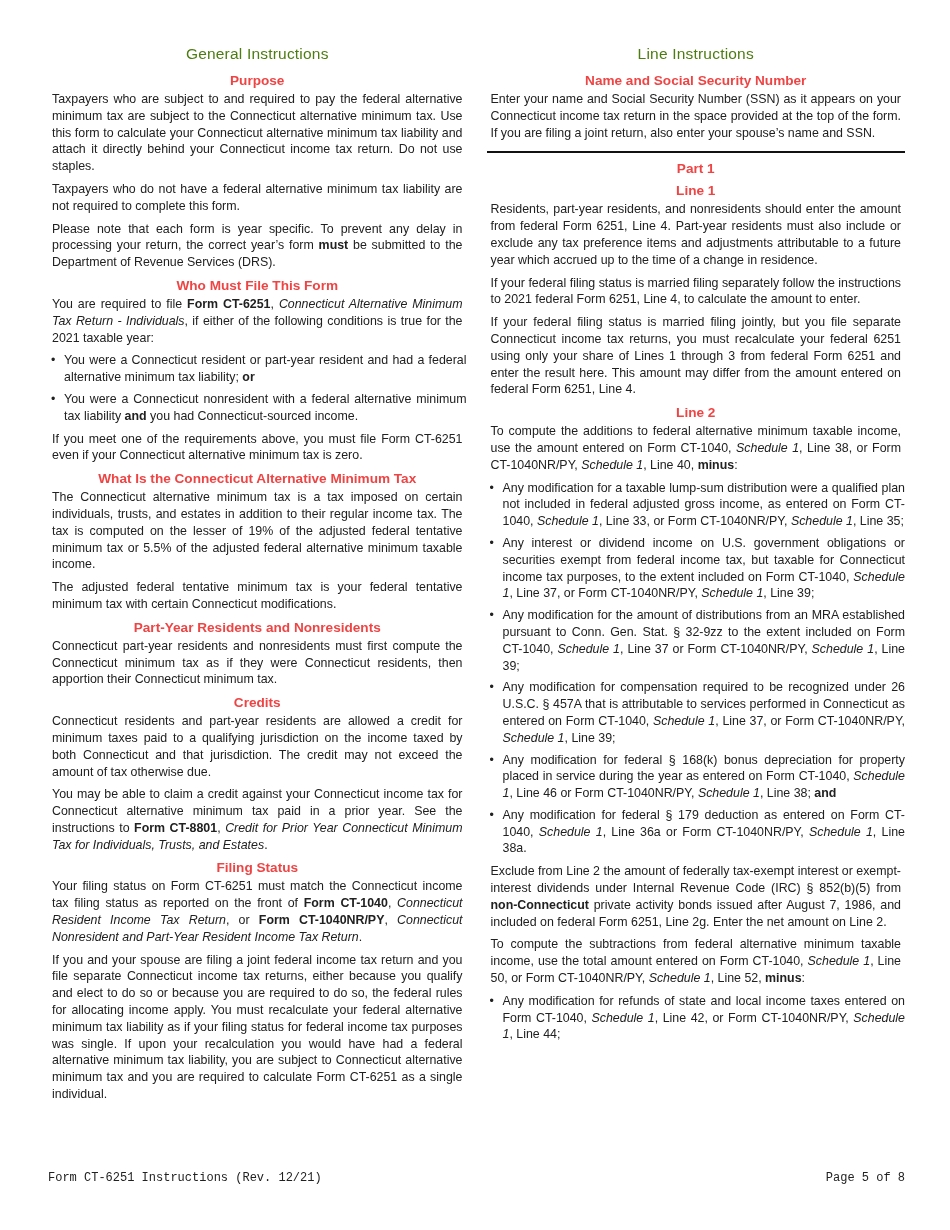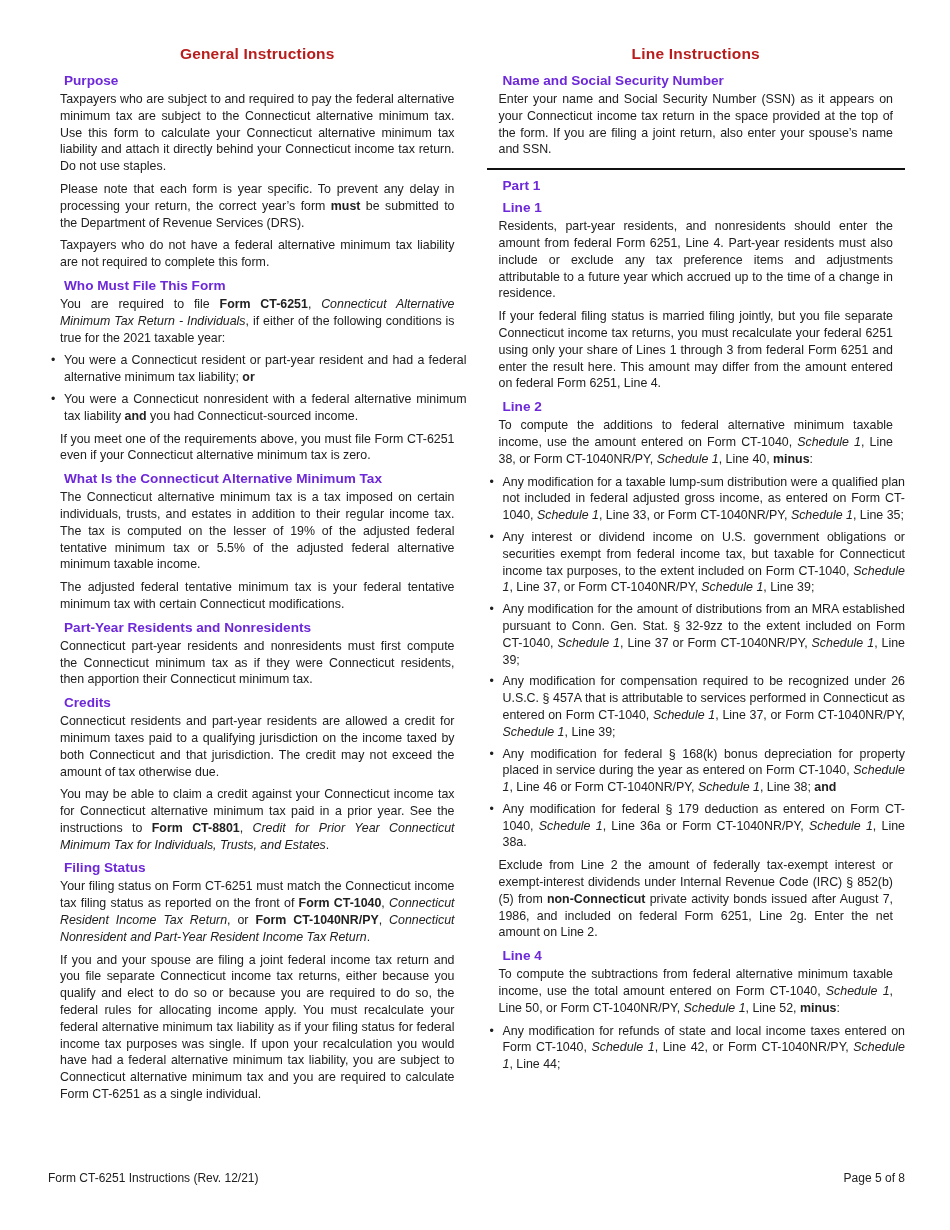--- a/index.html
+++ b/index.html
@@ -4,54 +4,54 @@
 <style>
   * { margin:0; padding:0; box-sizing:border-box; }
   html,body { background:#ffffff; }
   body {
     width:950px; height:1230px; position:relative; overflow:hidden;
     font-family:"Liberation Sans", sans-serif; color:#212121;
   }
   .columns { position:absolute; top:45px; left:48px; width:857px; display:flex; gap:20px; }
   .col { width:419px; }
   .doc-title {
-    text-align:center; font-weight:bold; font-size:15.5px; color:#b91c1c;
+    text-align:center; font-weight:normal; font-size:15.5px; color:#4d7c0f;
     margin-bottom:10px; letter-spacing:.2px;
   }
   .heading {
-    font-weight:bold; font-size:13.6px; color:#6d28d9; margin:7px 16px 3px;
+    font-weight:bold; font-size:13.6px; color:#ef4444; margin:7px 16px 3px;text-align:center;
   }
   p.para {
-    font-size:12.4px; line-height:16.8px; text-align:justify; margin:0 12px 6px;
+    font-size:12.4px; line-height:16.8px; text-align:justify; margin:0 4px 6px;
   }
   ul.bullets { list-style:none; margin:0 0 6px; }
   li.bullet {
     position:relative; padding-left:16px; font-size:12.4px; line-height:16.8px;
     text-align:justify; margin-bottom:5px;
   }
   li.bullet .marker { position:absolute; left:3px; top:0; }
   .rule { border-top:2.6px solid #111; margin:10px 0 8px; }
   .b { font-weight:bold; }
   .i { font-style:italic; }
   .footer {
     position:absolute; top:1171px; left:48px; width:857px;
     display:flex; justify-content:space-between; align-items:baseline;
-    font-size:12px; color:#212121;
+    font-size:12px; color:#212121;font-family:Liberation Mono, monospace;
   }
 </style>
 </head>
 <body>
 
 <div class="columns">
   <div class="col">
       <div class="doc-title">General Instructions</div>
       <div class="heading">Purpose</div>
       <p class="para"><span>Taxpayers who are subject to and required to pay the federal alternative minimum tax are subject to the Connecticut alternative minimum tax. Use this form to calculate your Connecticut alternative minimum tax liability and attach it directly behind your Connecticut income tax return. Do not use staples.</span></p>
+      <p class="para"><span>Taxpayers who do not have a federal alternative minimum tax liability are not required to complete this form.</span></p>
       <p class="para"><span>Please note that each form is year specific. To prevent any delay in processing your return, the correct year’s form </span><span class="b">must</span><span> be submitted to the Department of Revenue Services (DRS).</span></p>
-      <p class="para"><span>Taxpayers who do not have a federal alternative minimum tax liability are not required to complete this form.</span></p>
       <div class="heading">Who Must File This Form</div>
       <p class="para"><span>You are required to file </span><span class="b">Form CT-6251</span><span>, </span><span class="i">Connecticut Alternative Minimum Tax Return - Individuals</span><span>, if either of the following conditions is true for the 2021 taxable year:</span></p>
       <ul class="bullets">
         <li class="bullet"><span class="marker">•</span><span>You were a Connecticut resident or part-year resident and had a federal alternative minimum tax liability; </span><span class="b">or</span></li>
         <li class="bullet"><span class="marker">•</span><span>You were a Connecticut nonresident with a federal alternative minimum tax liability </span><span class="b">and</span><span> you had Connecticut-sourced income.</span></li>
       </ul>
       <p class="para"><span>If you meet one of the requirements above, you must file Form CT-6251 even if your Connecticut alternative minimum tax is zero.</span></p>
       <div class="heading">What Is the Connecticut Alternative Minimum Tax</div>
       <p class="para"><span>The Connecticut alternative minimum tax is a tax imposed on certain individuals, trusts, and estates in addition to their regular income tax. The tax is computed on the lesser of 19% of the adjusted federal tentative minimum tax or 5.5% of the adjusted federal alternative minimum taxable income.</span></p>
       <p class="para"><span>The adjusted federal tentative minimum tax is your federal tentative minimum tax with certain Connecticut modifications.</span></p>
@@ -65,33 +65,33 @@
       <p class="para"><span>If you and your spouse are filing a joint federal income tax return and you file separate Connecticut income tax returns, either because you qualify and elect to do so or because you are required to do so, the federal rules for allocating income apply. You must recalculate your federal alternative minimum tax liability as if your filing status for federal income tax purposes was single. If upon your recalculation you would have had a federal alternative minimum tax liability, you are subject to Connecticut alternative minimum tax and you are required to calculate Form CT-6251 as a single individual.</span></p>
     </div>
   <div class="col">
       <div class="doc-title">Line Instructions</div>
       <div class="heading">Name and Social Security Number</div>
       <p class="para"><span>Enter your name and Social Security Number (SSN) as it appears on your Connecticut income tax return in the space provided at the top of the form. If you are filing a joint return, also enter your spouse’s name and SSN.</span></p>
       <div class="rule"></div>
       <div class="heading">Part 1</div>
       <div class="heading">Line 1</div>
       <p class="para"><span>Residents, part-year residents, and nonresidents should enter the amount from federal Form 6251, Line 4. Part-year residents must also include or exclude any tax preference items and adjustments attributable to a future year which accrued up to the time of a change in residence.</span></p>
+      <p class="para"><span>If your federal filing status is married filing separately follow the instructions to 2021 federal Form 6251, Line 4, to calculate the amount to enter.</span></p>
       <p class="para"><span>If your federal filing status is married filing jointly, but you file separate Connecticut income tax returns, you must recalculate your federal 6251 using only your share of Lines 1 through 3 from federal Form 6251 and enter the result here. This amount may differ from the amount entered on federal Form 6251, Line 4.</span></p>
       <div class="heading">Line 2</div>
       <p class="para"><span>To compute the additions to federal alternative minimum taxable income, use the amount entered on Form CT-1040, </span><span class="i">Schedule 1</span><span>, Line 38, or Form CT-1040NR/PY, </span><span class="i">Schedule 1</span><span>, Line 40, </span><span class="b">minus</span><span>:</span></p>
       <ul class="bullets">
         <li class="bullet"><span class="marker">•</span><span>Any modification for a taxable lump-sum distribution were a qualified plan not included in federal adjusted gross income, as entered on Form CT-1040, </span><span class="i">Schedule 1</span><span>, Line 33, or Form CT-1040NR/PY, </span><span class="i">Schedule 1</span><span>, Line 35;</span></li>
         <li class="bullet"><span class="marker">•</span><span>Any interest or dividend income on U.S. government obligations or securities exempt from federal income tax, but taxable for Connecticut income tax purposes, to the extent included on Form CT-1040, </span><span class="i">Schedule 1</span><span>, Line 37, or Form CT-1040NR/PY, </span><span class="i">Schedule 1</span><span>, Line 39;</span></li>
         <li class="bullet"><span class="marker">•</span><span>Any modification for the amount of distributions from an MRA established pursuant to Conn. Gen. Stat. § 32-9zz to the extent included on Form CT-1040, </span><span class="i">Schedule 1</span><span>, Line 37 or Form CT-1040NR/PY, </span><span class="i">Schedule 1</span><span>, Line 39;</span></li>
         <li class="bullet"><span class="marker">•</span><span>Any modification for compensation required to be recognized under 26 U.S.C. § 457A that is attributable to services performed in Connecticut as entered on Form CT-1040, </span><span class="i">Schedule 1</span><span>, Line 37, or Form CT-1040NR/PY, </span><span class="i">Schedule 1</span><span>, Line 39;</span></li>
         <li class="bullet"><span class="marker">•</span><span>Any modification for federal § 168(k) bonus depreciation for property placed in service during the year as entered on Form CT-1040, </span><span class="i">Schedule 1</span><span>, Line 46 or Form CT-1040NR/PY, </span><span class="i">Schedule 1</span><span>, Line 38; </span><span class="b">and</span></li>
         <li class="bullet"><span class="marker">•</span><span>Any modification for federal § 179 deduction as entered on Form CT-1040, </span><span class="i">Schedule 1</span><span>, Line 36a or Form CT-1040NR/PY, </span><span class="i">Schedule 1</span><span>, Line 38a.</span></li>
       </ul>
       <p class="para"><span>Exclude from Line 2 the amount of federally tax-exempt interest or exempt-interest dividends under Internal Revenue Code (IRC) § 852(b)(5) from </span><span class="b">non-Connecticut</span><span> private activity bonds issued after August 7, 1986, and included on federal Form 6251, Line 2g. Enter the net amount on Line 2.</span></p>
-      <div class="heading">Line 4</div>
       <p class="para"><span>To compute the subtractions from federal alternative minimum taxable income, use the total amount entered on Form CT-1040, </span><span class="i">Schedule 1</span><span>, Line 50, or Form CT-1040NR/PY, </span><span class="i">Schedule 1</span><span>, Line 52, </span><span class="b">minus</span><span>:</span></p>
       <ul class="bullets">
         <li class="bullet"><span class="marker">•</span><span>Any modification for refunds of state and local income taxes entered on Form CT-1040, </span><span class="i">Schedule 1</span><span>, Line 42, or Form CT-1040NR/PY, </span><span class="i">Schedule 1</span><span>, Line 44;</span></li>
       </ul>
     </div>
 </div>
 
 <div class="footer">
   <span>Form CT-6251 Instructions (Rev. 12/21)</span>
   <span>Page 5 of 8</span>

